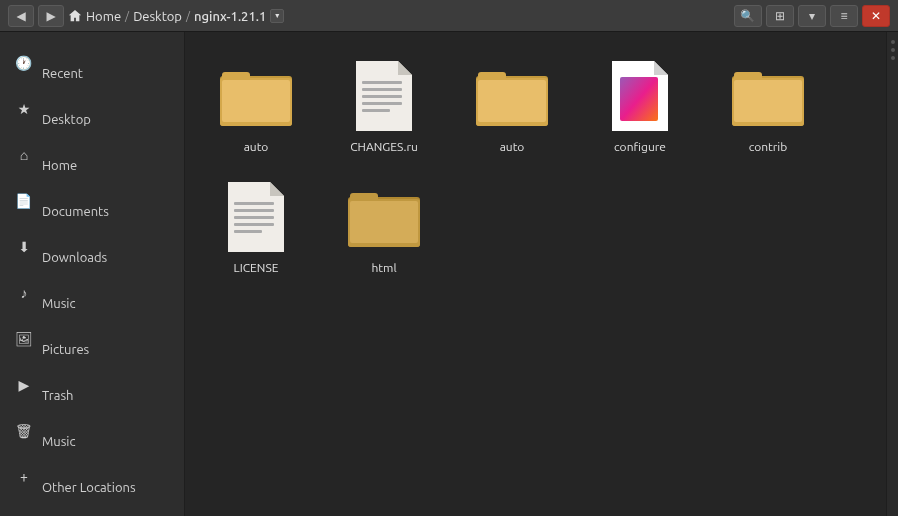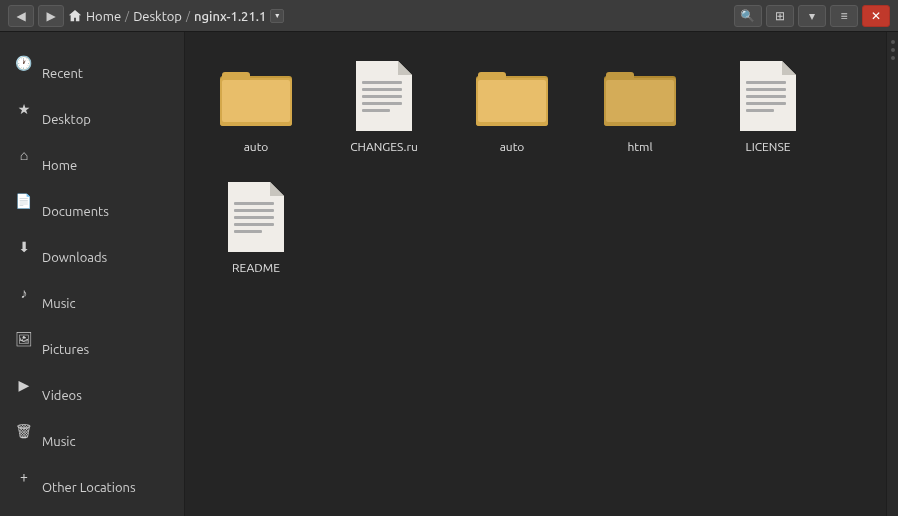--- a/index.html
+++ b/index.html
@@ -275,21 +275,21 @@
     <div class="sidebar-item">
       <span class="sidebar-icon">♪</span>
       <span class="sidebar-label">Music</span>
     </div>
     <div class="sidebar-item">
       <span class="sidebar-icon">🖼</span>
       <span class="sidebar-label">Pictures</span>
     </div>
     <div class="sidebar-item">
       <span class="sidebar-icon">▶</span>
-      <span class="sidebar-label">Videos</span>
+      <span class="sidebar-label">Trash</span>
     </div>
     <div class="sidebar-item">
       <span class="sidebar-icon">🗑</span>
       <span class="sidebar-label">Music</span>
     </div>
     <div class="sidebar-item">
       <span class="sidebar-icon">+</span>
       <span class="sidebar-label">Other Locations</span>
     </div>
   </div>
@@ -330,64 +330,78 @@
           <svg width="72" height="60" viewBox="0 0 72 60">
             <rect x="0" y="10" width="72" height="50" rx="3" fill="#c49a3c"></rect>
             <rect x="0" y="12" width="72" height="48" rx="3" fill="#d4a84b"></rect>
             <rect x="2" y="6" width="28" height="12" rx="3" fill="#d4a84b"></rect>
             <rect x="2" y="14" width="68" height="42" rx="2" fill="#e8be6a"></rect>
           </svg>
         </div>
         <span class="file-name">auto</span>
       </div>
 
-
+      <div class="file-item">
+        <div class="file-icon-wrap">
+          <svg width="56" height="70" viewBox="0 0 56 70">
+            <polygon points="0,0 42,0 56,14 56,70 0,70" fill="#ffffff"></polygon>
+            <polygon points="42,0 56,14 42,14" fill="#d0d0d0"></polygon>
+            <defs>
+              <linearGradient id="grad1" x1="0%" y1="0%" x2="100%" y2="100%">
+                <stop offset="0%" style="stop-color:#9b59b6"></stop>
+                <stop offset="50%" style="stop-color:#e91e8c"></stop>
+                <stop offset="100%" style="stop-color:#f97316"></stop>
+              </linearGradient>
+            </defs>
+            <rect x="8" y="16" width="38" height="44" rx="2" fill="url(#grad1)"></rect>
+          </svg>
+        </div>
+        <span class="file-name">configure</span>
+      </div>
 
       <div class="file-item">
         <div class="file-icon-wrap">
           <svg width="72" height="60" viewBox="0 0 72 60">
-            <rect x="0" y="10" width="72" height="50" rx="3" fill="#b08830"></rect>
-            <rect x="0" y="12" width="72" height="48" rx="3" fill="#c09840"></rect>
-            <rect x="2" y="6" width="28" height="12" rx="3" fill="#c09840"></rect>
-            <rect x="2" y="14" width="68" height="42" rx="2" fill="#d4ac58"></rect>
-          </svg>
-        </div>
-        <span class="file-name">html</span>
+            <rect x="0" y="10" width="72" height="50" rx="3" fill="#c49a3c"></rect>
+            <rect x="0" y="12" width="72" height="48" rx="3" fill="#d4a84b"></rect>
+            <rect x="2" y="6" width="28" height="12" rx="3" fill="#d4a84b"></rect>
+            <rect x="2" y="14" width="68" height="42" rx="2" fill="#e8be6a"></rect>
+          </svg>
+        </div>
+        <span class="file-name">contrib</span>
       </div>
 
       <div class="file-item">
         <div class="file-icon-wrap">
           <svg width="56" height="70" viewBox="0 0 56 70">
             <polygon points="0,0 42,0 56,14 56,70 0,70" fill="#f0ede8"></polygon>
             <polygon points="42,0 56,14 42,14" fill="#c8c5be"></polygon>
             <rect x="6" y="20" width="40" height="3" rx="1" fill="#aaa"></rect>
             <rect x="6" y="27" width="40" height="3" rx="1" fill="#aaa"></rect>
             <rect x="6" y="34" width="40" height="3" rx="1" fill="#aaa"></rect>
             <rect x="6" y="41" width="40" height="3" rx="1" fill="#aaa"></rect>
             <rect x="6" y="48" width="28" height="3" rx="1" fill="#aaa"></rect>
           </svg>
         </div>
         <span class="file-name">LICENSE</span>
       </div>
 
-
-      <div class="file-item">
-        <div class="file-icon-wrap">
-          <svg width="56" height="70" viewBox="0 0 56 70">
-            <polygon points="0,0 42,0 56,14 56,70 0,70" fill="#f0ede8"></polygon>
-            <polygon points="42,0 56,14 42,14" fill="#c8c5be"></polygon>
-            <rect x="6" y="20" width="40" height="3" rx="1" fill="#aaa"></rect>
-            <rect x="6" y="27" width="40" height="3" rx="1" fill="#aaa"></rect>
-            <rect x="6" y="34" width="40" height="3" rx="1" fill="#aaa"></rect>
-            <rect x="6" y="41" width="40" height="3" rx="1" fill="#aaa"></rect>
-            <rect x="6" y="48" width="28" height="3" rx="1" fill="#aaa"></rect>
-          </svg>
-        </div>
-        <span class="file-name">README</span>
-      </div>
+      <div class="file-item">
+        <div class="file-icon-wrap">
+          <svg width="72" height="60" viewBox="0 0 72 60">
+            <rect x="0" y="10" width="72" height="50" rx="3" fill="#b08830"></rect>
+            <rect x="0" y="12" width="72" height="48" rx="3" fill="#c09840"></rect>
+            <rect x="2" y="6" width="28" height="12" rx="3" fill="#c09840"></rect>
+            <rect x="2" y="14" width="68" height="42" rx="2" fill="#d4ac58"></rect>
+          </svg>
+        </div>
+        <span class="file-name">html</span>
+      </div>
+
+
 
 
     </div>
   </div>
 
   <div class="right-panel">
     <div class="right-panel-dot"></div>
     <div class="right-panel-dot"></div>
     <div class="right-panel-dot"></div>
   </div>

